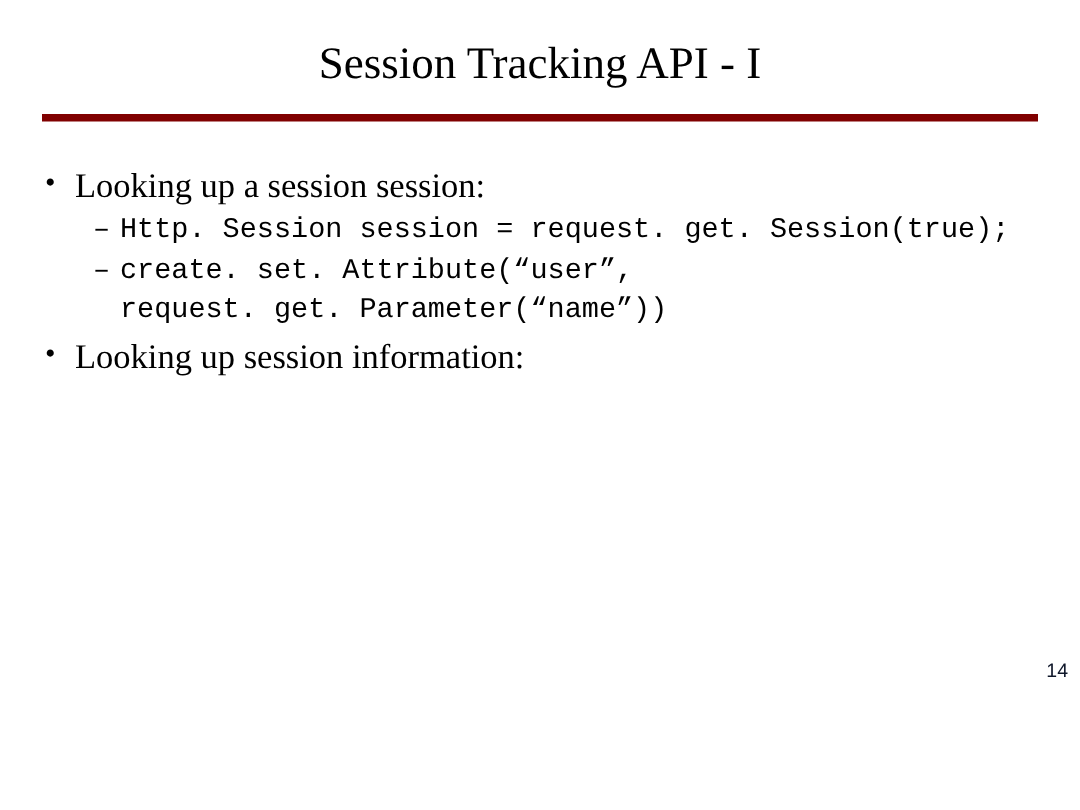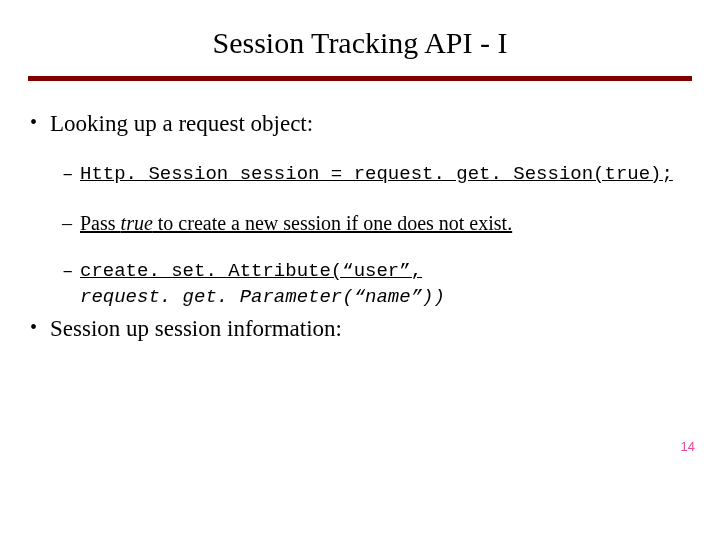--- a/index.html
+++ b/index.html
@@ -44,67 +44,62 @@
     content: "•";
     position: absolute;
     left: 6px;
     top: 0;
     font-size: 20px;
   }
   .l2 {
     position: relative;
     padding-left: 56px;
     font-size: 20px;
-    margin-top: 23px;
-    text-decoration: underline;
+    margin-top: 2px;
   }
   .l2::before {
     content: "–";
     position: absolute;
     left: 38px;
     top: 0;
   }
   .code {
     font-family: "Courier New", Courier, monospace;
     font-size: 19px;
   }
   .code-cont {
     padding-left: 56px;
     font-family: "Courier New", Courier, monospace;
     font-size: 19px;
     margin-top: 2px;
-    font-style: italic;
   }
   .ital { font-style: italic; }
   .pagenum {
     position: absolute;
-    right: 25px;
+    right: 8px;
     bottom: 14px;
     font-family: Arial, Helvetica, sans-serif;
     font-size: 13px;
-    color: #ec4899;
+    color: #0f172a;
   }
 </style>
 </head>
 <body>
 
 <div class="slide">
 
   <div class="title">Session Tracking API - I</div>
   <hr class="rule">
 
   <div class="content">
 
-    <div class="l1">Looking up a request object:</div>
+    <div class="l1">Looking up a session session:</div>
     <div class="l2 code">Http. Session session = request. get. Session(true);</div>
-    <div class="l2">
-      <span>Pass </span><span class="ital">true</span><span> to create a new session if one does not exist.</span>
-    </div>
 
     <div class="l2 code">create. set. Attribute(“user”,</div>
     <div class="code-cont">                   request. get. Parameter(“name”))</div>
 
-    <div class="l1">Session up session information:</div>
+    <div class="l1">Looking up session information:</div>
 
   </div>
 
   <div class="pagenum">14</div>
 </div>
 
 </body></html>

